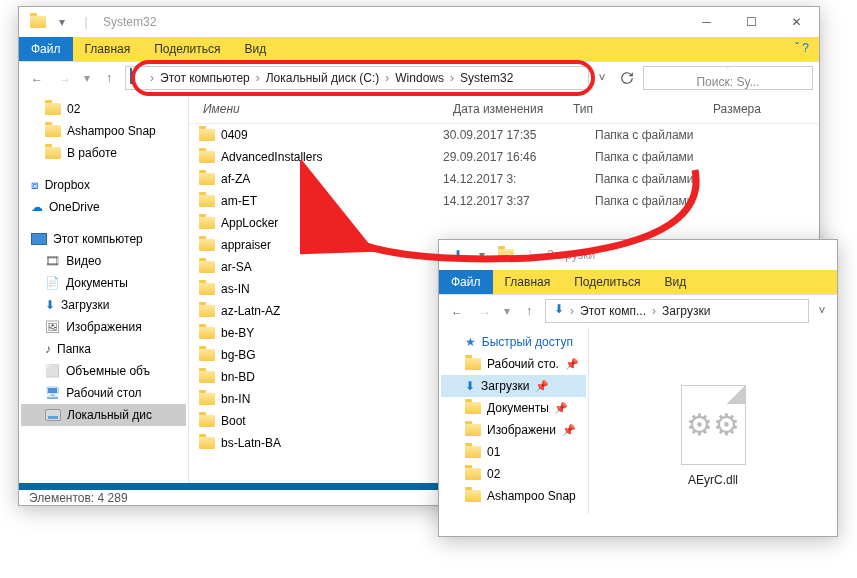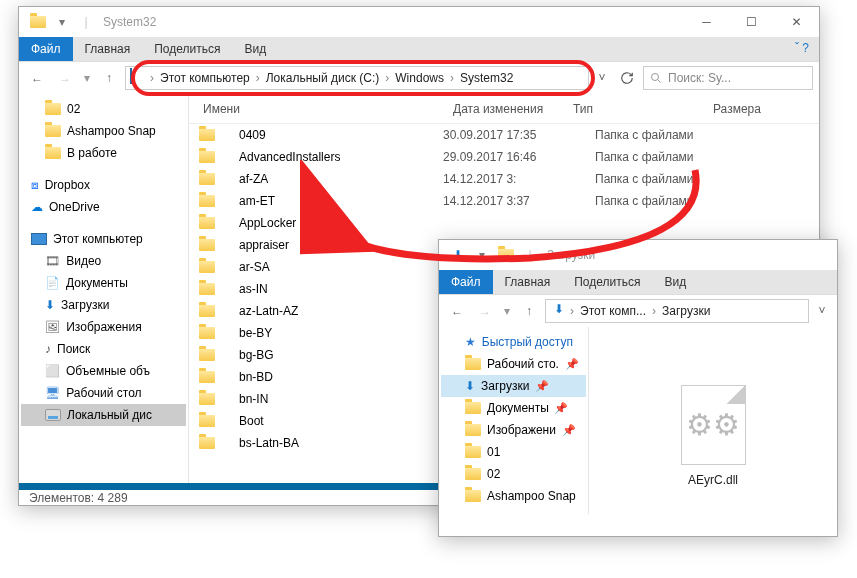--- a/index.html
+++ b/index.html
@@ -6,46 +6,46 @@
 body { background: #fff; width: 857px; height: 578px; position: relative; }
 .window { position: absolute; background: #fff; border: 1px solid #a8a8a8; box-shadow: 0 4px 20px rgba(0,0,0,0.25); }
 .window.main { left: 18px; top: 6px; width: 802px; height: 500px; }
 .window.sec { left: 438px; top: 239px; width: 400px; height: 298px; }
 .titlebar { height: 30px; background: #fff; display: flex; align-items: center; padding: 0 0 0 8px; }
 .titlebar .qat { display: flex; gap: 2px; align-items: center; }
 .qat-icon { width: 22px; height: 22px; display: flex; align-items: center; justify-content: center; }
 .title-text { color: #999; margin-left: 6px; }
 .win-controls { margin-left: auto; display: flex; }
 .win-btn { width: 45px; height: 30px; display: flex; align-items: center; justify-content: center; color: #555; }
-.ribbon { height: 25px; background: #e5e5e5; border-bottom: 1px solid #ddd; display: flex; align-items: stretch; }
+.ribbon { height: 25px; background: #fde047; border-bottom: 1px solid #ddd; display: flex; align-items: stretch; }
 .ribbon-tab { padding: 4px 12px; color: #333; display: flex; align-items: center; }
 .ribbon-tab.file { background: #1979ca; color: #fff; }
 .nav-row { height: 32px; display: flex; align-items: center; padding: 3px 6px; gap: 4px; position: relative; }
 .nav-arrow { width: 24px; height: 24px; display: flex; align-items: center; justify-content: center; color: #666; }
 .breadcrumb-box { flex: 1; height: 24px; border: 1px solid #ccc; background: #fff; display: flex; align-items: center; padding: 0 2px; overflow: hidden; }
 .crumb { padding: 0 6px; white-space: nowrap; color: #222; }
 .crumb-sep { color: #888; }
 .bc-icon { width: 18px; height: 18px; margin: 0 2px; }
 .bc-drop { width: 18px; color: #666; text-align: center; }
-.search-box { width: 170px; height: 24px; border: 1px solid #ccc; display: flex; align-items: center; padding: 0 6px; color: #888; gap: 6px; }
+.search-box { width: 170px; height: 24px; border: 1px solid #ccc; display: flex; align-items: center; padding: 0 6px; color: #888; gap: 6px; flex-direction: column; }
 .hilite { position: absolute; border: 4px solid #e22; border-radius: 18px; pointer-events: none; left: 112px; top: -2px; width: 464px; height: 36px; }
 .body-pane { display: flex; height: calc(100% - 30px - 25px - 32px - 22px); background: #fff; }
 .nav-tree { width: 170px; border-right: 1px solid #e5e5e5; padding: 4px 2px; overflow: hidden; }
 .tree-item { height: 22px; display: flex; align-items: center; padding-left: 24px; gap: 6px; white-space: nowrap; overflow: hidden; }
 .tree-item.sel { background: #ccc; }
 .tree-item.exp { padding-left: 10px; }
 .content { flex: 1; display: flex; flex-direction: column; }
 .cols { height: 30px; display: flex; align-items: center; border-bottom: 1px solid #eee; color: #555; padding-left: 6px; }
 .col { padding: 0 8px; }
-.col.name { width: 250px; }
+.col.name { width: 250px; font-style: italic; }
 .col.date { width: 120px; }
 .col.type { width: 140px; }
 .file-list { flex: 1; overflow: hidden; }
 .file-row { height: 22px; display: flex; align-items: center; padding-left: 10px; }
-.file-row .fname { width: 244px; display: flex; align-items: center; gap: 24px; text-align: center; }
+.file-row .fname { width: 244px; display: flex; align-items: center; gap: 6px; text-align: center; }
 .file-row .fdate { width: 120px; color: #555; }
 .file-row .ftype { width: 140px; color: #555; margin-left: 32px; }
 .status { height: 22px; border-top: 7px solid #0369a1; display: flex; align-items: center; padding: 0 10px; color: #555; }
 .folder-icon { width: 16px; height: 12px; background: linear-gradient(#ffe79c,#f7ca4d); border-radius: 1px; position: relative; }
 .folder-icon:before { content:''; position:absolute; top:-3px; left:0; width:7px; height:3px; background:#f7ca4d; border-radius:1px 1px 0 0; }
 .disk-icon { width:16px; height:12px; background:#d9d9d9; border:1px solid #999; border-radius:2px; position:relative; }
 .disk-icon:after { content:''; position:absolute; bottom:1px; left:2px; width:10px; height:3px; background:#5aa4e0; }
 .pc-icon { width:16px; height:12px; background:#3d8ed8; border:1px solid #29679e; }
 .pin { color:#999; font-size:11px; }
 .sec .body-pane { height: calc(100% - 30px - 25px - 32px - 22px); }
@@ -166,21 +166,21 @@
         <div class="tree-item" style="">
           <span style="color:#1979ca">⬇</span>
           <span>Загрузки</span>
         </div>
         <div class="tree-item" style="">
           <span style="color:#555">🖼</span>
           <span>Изображения</span>
         </div>
         <div class="tree-item" style="">
           <span style="color:#555">♪</span>
-          <span>Поиск</span>
+          <span>Папка</span>
         </div>
         <div class="tree-item" style="">
           <span style="color:#3aa">⬜</span>
           <span>Объемные объ</span>
         </div>
         <div class="tree-item" style="">
           <span style="color:#4a90d9">🖥</span>
           <span>Рабочий стол</span>
         </div>
         <div class="tree-item sel" style="">

